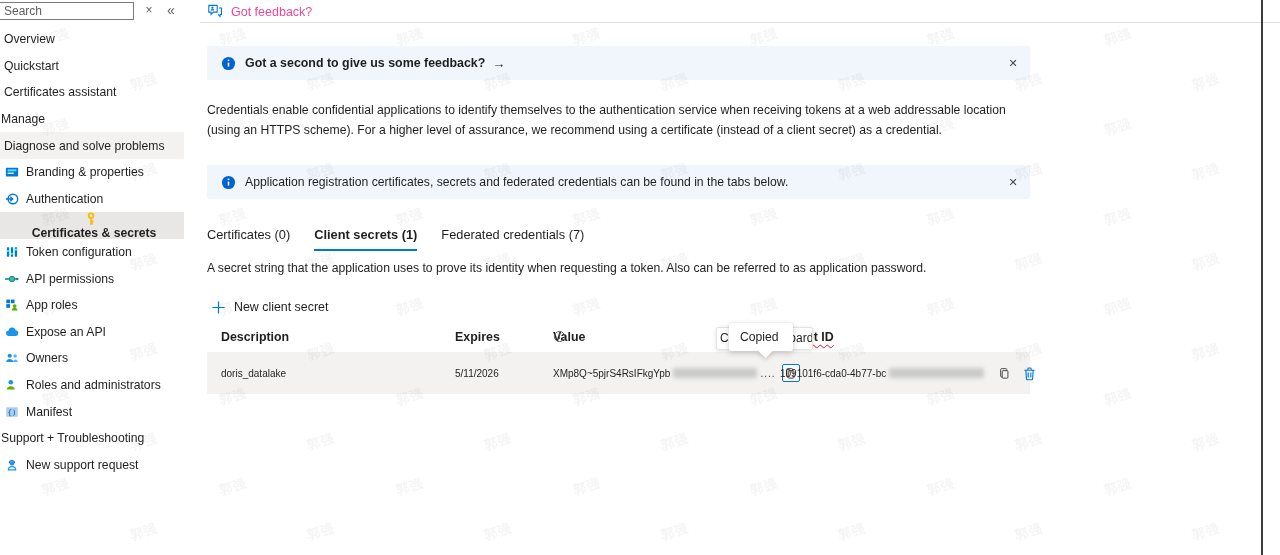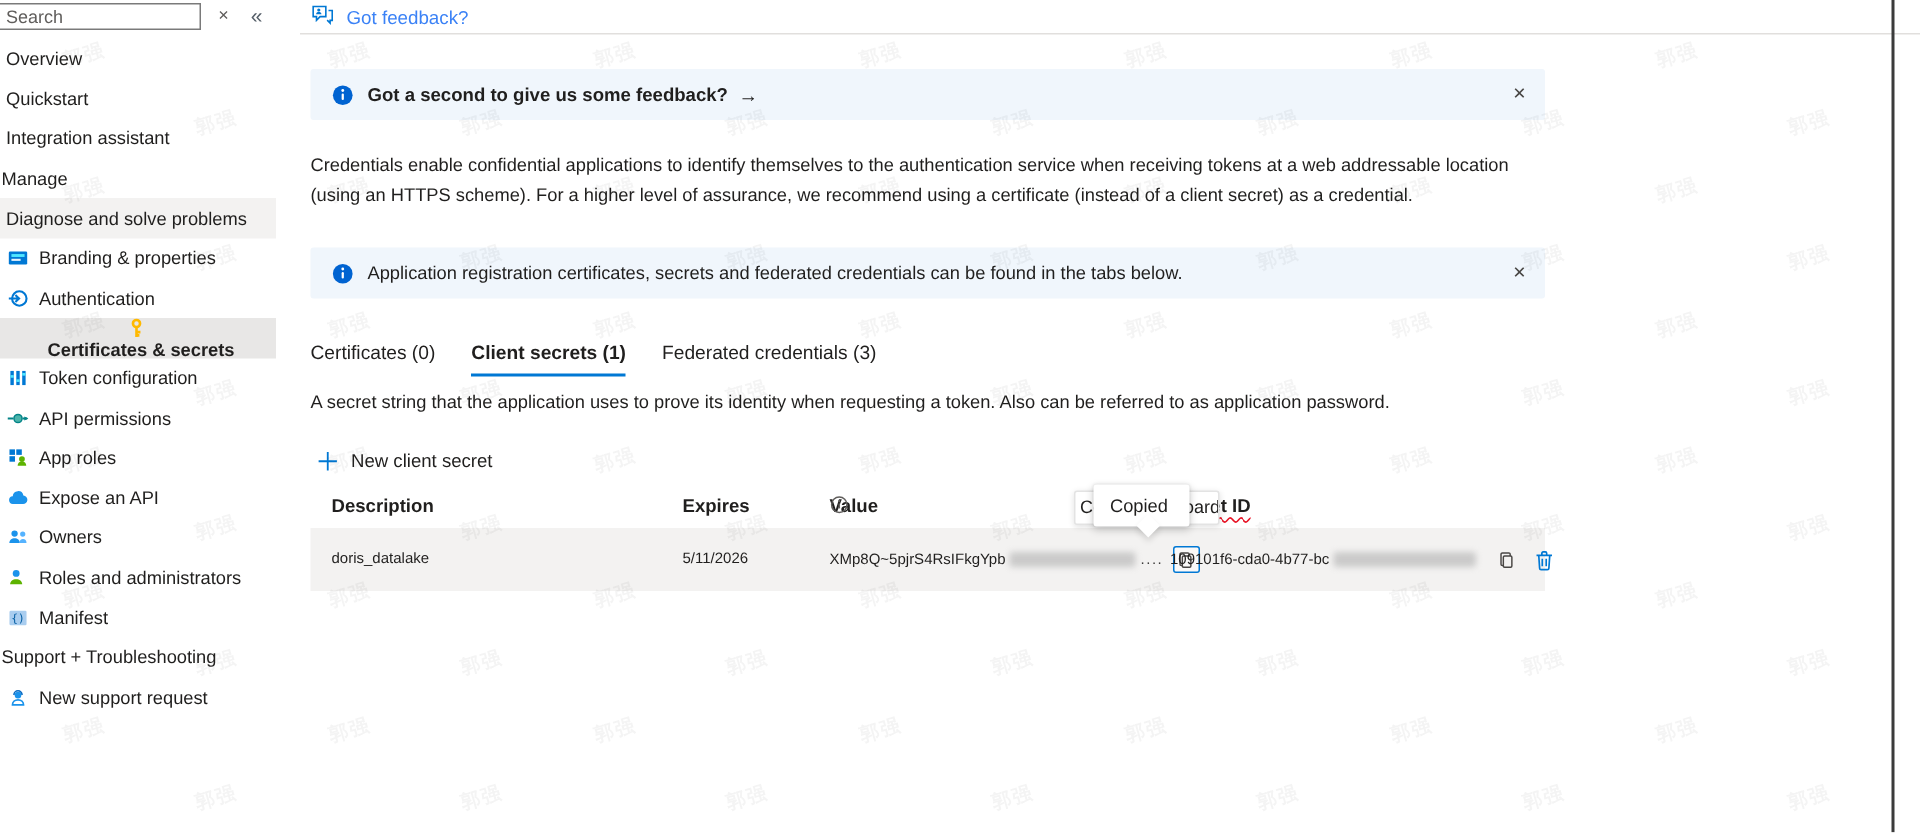--- a/index.html
+++ b/index.html
@@ -16,21 +16,21 @@
   #search-box { position:absolute; left:-2px; top:2px; width:136px; height:18px;
     border:1px solid #7a7a7a; background:#fff; font-size:12px; padding:0 5px;
     font-family:"Liberation Sans", sans-serif; color:#201f1e; }
   #search-box::placeholder { color:#605e5c; }
   #search-clear { position:absolute; left:141px; top:1px; width:16px; height:18px;
     font-size:12px; color:#605e5c; text-align:center; line-height:18px; cursor:pointer; }
   #collapse-btn { position:absolute; left:163px; top:0px; width:16px; height:20px;
     font-size:14px; color:#57606a; text-align:center; line-height:20px; cursor:pointer; }
   #cmdbar { position:absolute; left:207px; top:2px; height:20px; display:flex;
     align-items:center; gap:8px; cursor:pointer; }
-  #cmdbar .lbl { font-size:12.5px; color:#3b82f6; }
+  #cmdbar .lbl { font-size:12.5px; color:#ec4899; }
   #topbar-divider { position:absolute; left:200px; top:22px; width:1080px; height:1px; background:#e1dfdd; }
   #right-edge { position:absolute; left:1261px; top:0; width:2px; height:555px; background:#3b3b3b; }
 
   
   #sidebar { position:absolute; left:0; top:26px; width:184px; z-index:2; }
   .nav-item { position:relative; height:26.6px; display:flex; align-items:center;
     font-size:12.2px; cursor:pointer; padding-left:4px; }
   .nav-item .nav-icon { width:14px; height:14px; margin:0 7px 0 1px; display:flex;
     align-items:center; justify-content:center; flex:0 0 14px; }
   .nav-item.section { cursor:default; padding-left:1px; }
@@ -124,21 +124,21 @@
   <div id="right-edge"></div>
 
   <div id="sidebar">
       <div class="nav-item">
         <span>Overview</span>
       </div>
       <div class="nav-item">
         <span>Quickstart</span>
       </div>
       <div class="nav-item">
-        <span>Integration assistant</span>
+        <span>Certificates assistant</span>
       </div>
       <div class="nav-item section">
         <span>Manage</span>
       </div>
       <div class="nav-item hovered">
         <span>Diagnose and solve problems</span>
       </div>
       <div class="nav-item">
         <span class="nav-icon">
           <svg viewBox="0 0 16 16" width="14" height="14">
@@ -283,21 +283,21 @@
         <circle cx="8" cy="4.6" r="1" fill="#fff"></circle>
       </svg>
     </span>
     <span class="btext">Application registration certificates, secrets and federated credentials can be found in the tabs below.</span>
     <span class="dismiss">✕</span>
   </div>
 
   <div id="tabs">
       <div class="tab">Certificates (0)</div>
       <div class="tab selected">Client secrets (1)</div>
-      <div class="tab">Federated credentials (3)</div>
+      <div class="tab">Federated credentials (7)</div>
     </div>
 
   <div id="tab-desc">A secret string that the application uses to prove its identity when requesting a token. Also can be referred to as application password.</div>
 
   <div id="new-secret">
     <span>
       <svg viewBox="0 0 16 16" width="15" height="15">
         <path d="M8 1.5v13M1.5 8h13" stroke="#0078d4" stroke-width="1.3" fill="none"></path>
       </svg>
     </span>

